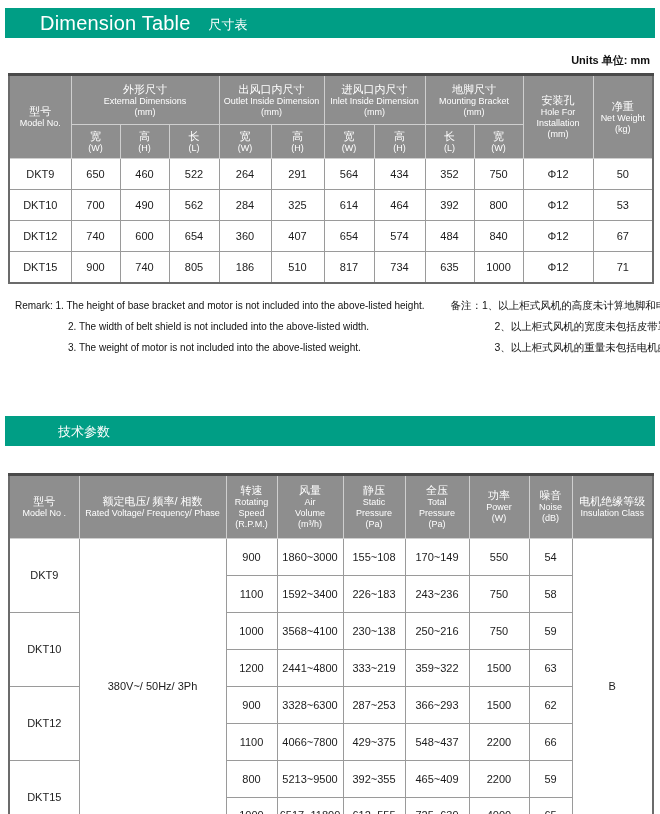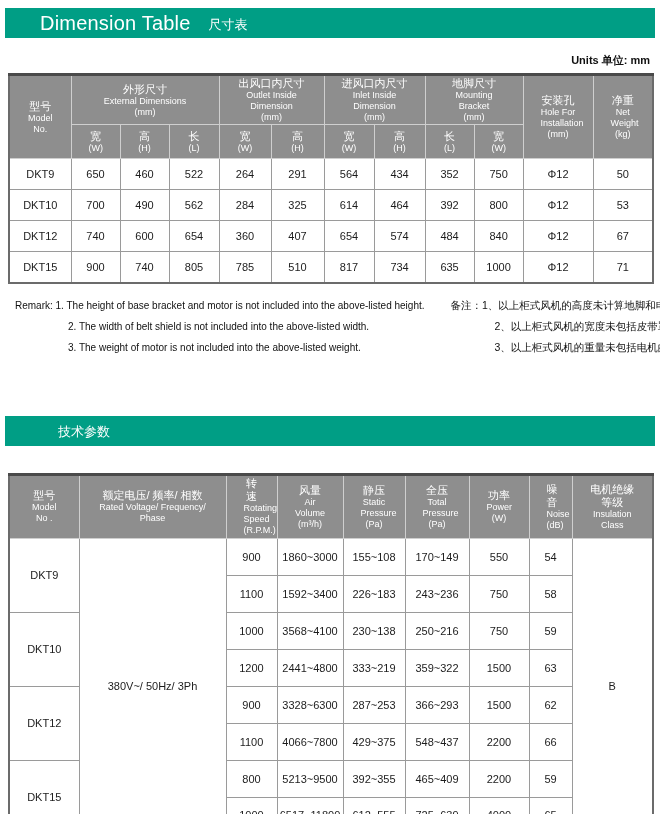--- a/index.html
+++ b/index.html
@@ -20,21 +20,21 @@
     margin:15px 10px 5px 0; color:#111;
   }
 
   
   table {
     border-collapse:collapse; table-layout:fixed; width:644px; margin:0 8px;
     border:2px solid #6b6b6b; border-top:3px solid #4a4a4a;
   }
   th {
     background:#8E8E8E; color:#fff; font-weight:normal;
-    border:1px solid #cfcfcf; padding:1px 17px; vertical-align:middle; text-align:center;
+    border:1px solid #cfcfcf; padding:1px 0; vertical-align:middle; text-align:center;
   }
   th .hz { display:block; font-size:11px; line-height:13px; }
   th .he { display:block; font-size:9px; line-height:11px; white-space:pre-line; }
   td {
     border:1px solid #9a9a9a; text-align:center; vertical-align:middle;
     font-size:11px; color:#1c1c1c; background:#fff;
   }
   #dim-table thead tr.group-row { height:50px; }
   #dim-table thead tr.sub-row { height:34px; }
   #dim-table tbody tr { height:31px; }
@@ -200,21 +200,21 @@
           <td>484</td>
           <td>840</td>
           <td>Φ12</td>
           <td>67</td>
         </tr>
         <tr>
           <td>DKT15</td>
           <td>900</td>
           <td>740</td>
           <td>805</td>
-          <td>785</td>
+          <td>186</td>
           <td>510</td>
           <td>817</td>
           <td>734</td>
           <td>635</td>
           <td>1000</td>
           <td>Φ12</td>
           <td>71</td>
         </tr>
       </tbody>
   </table>

